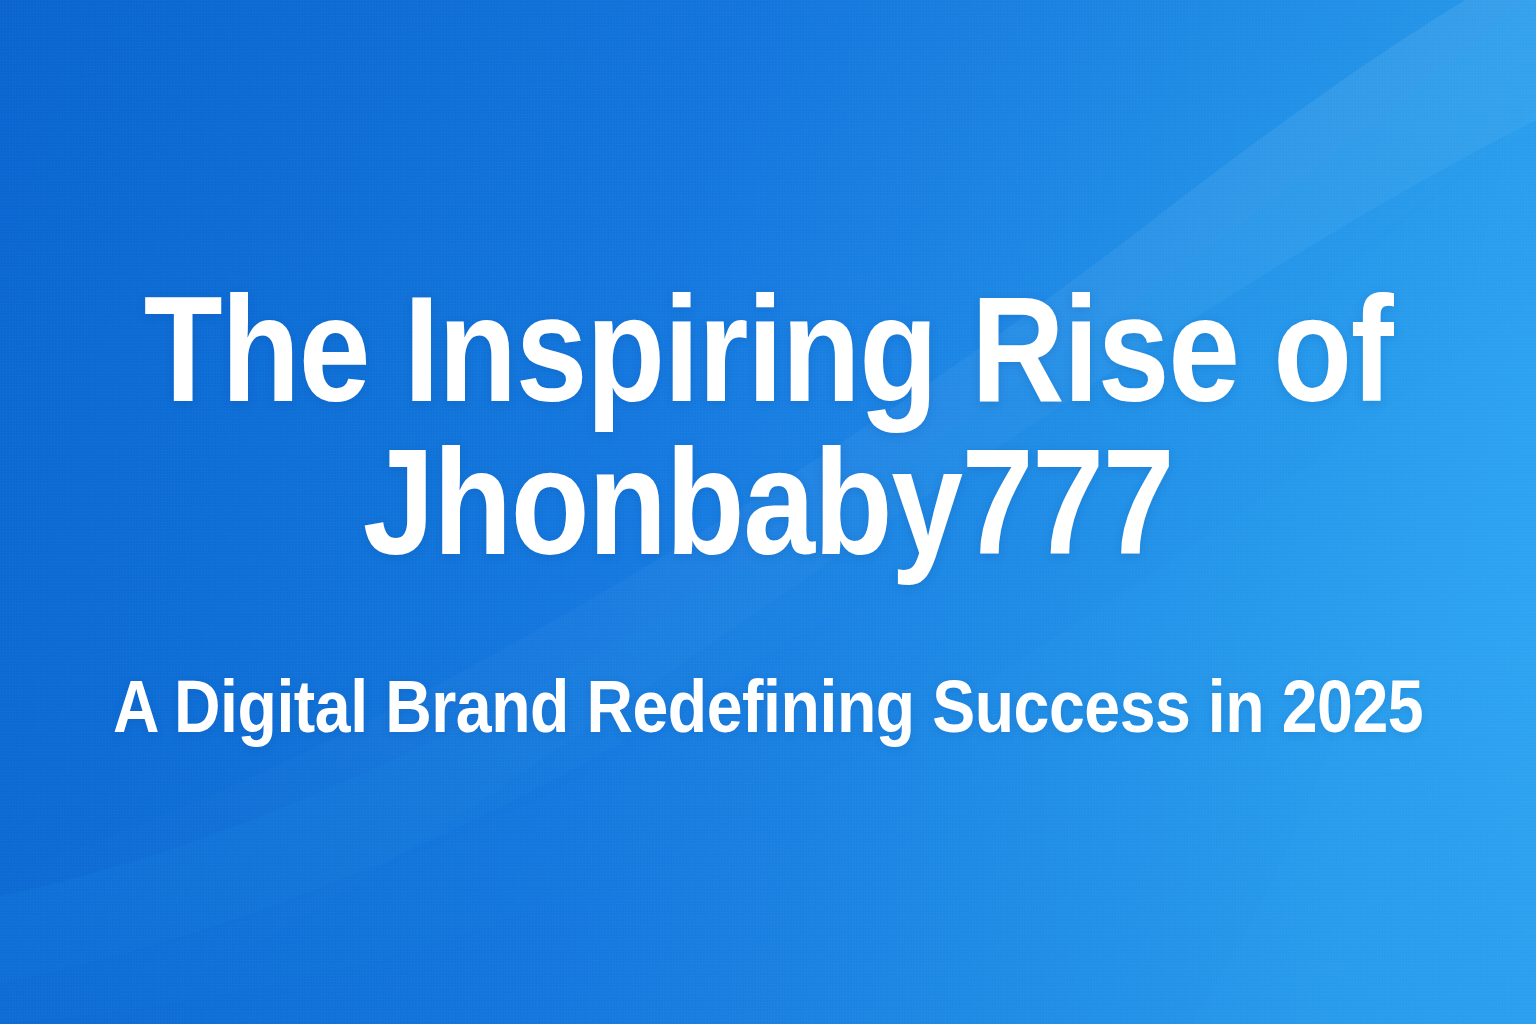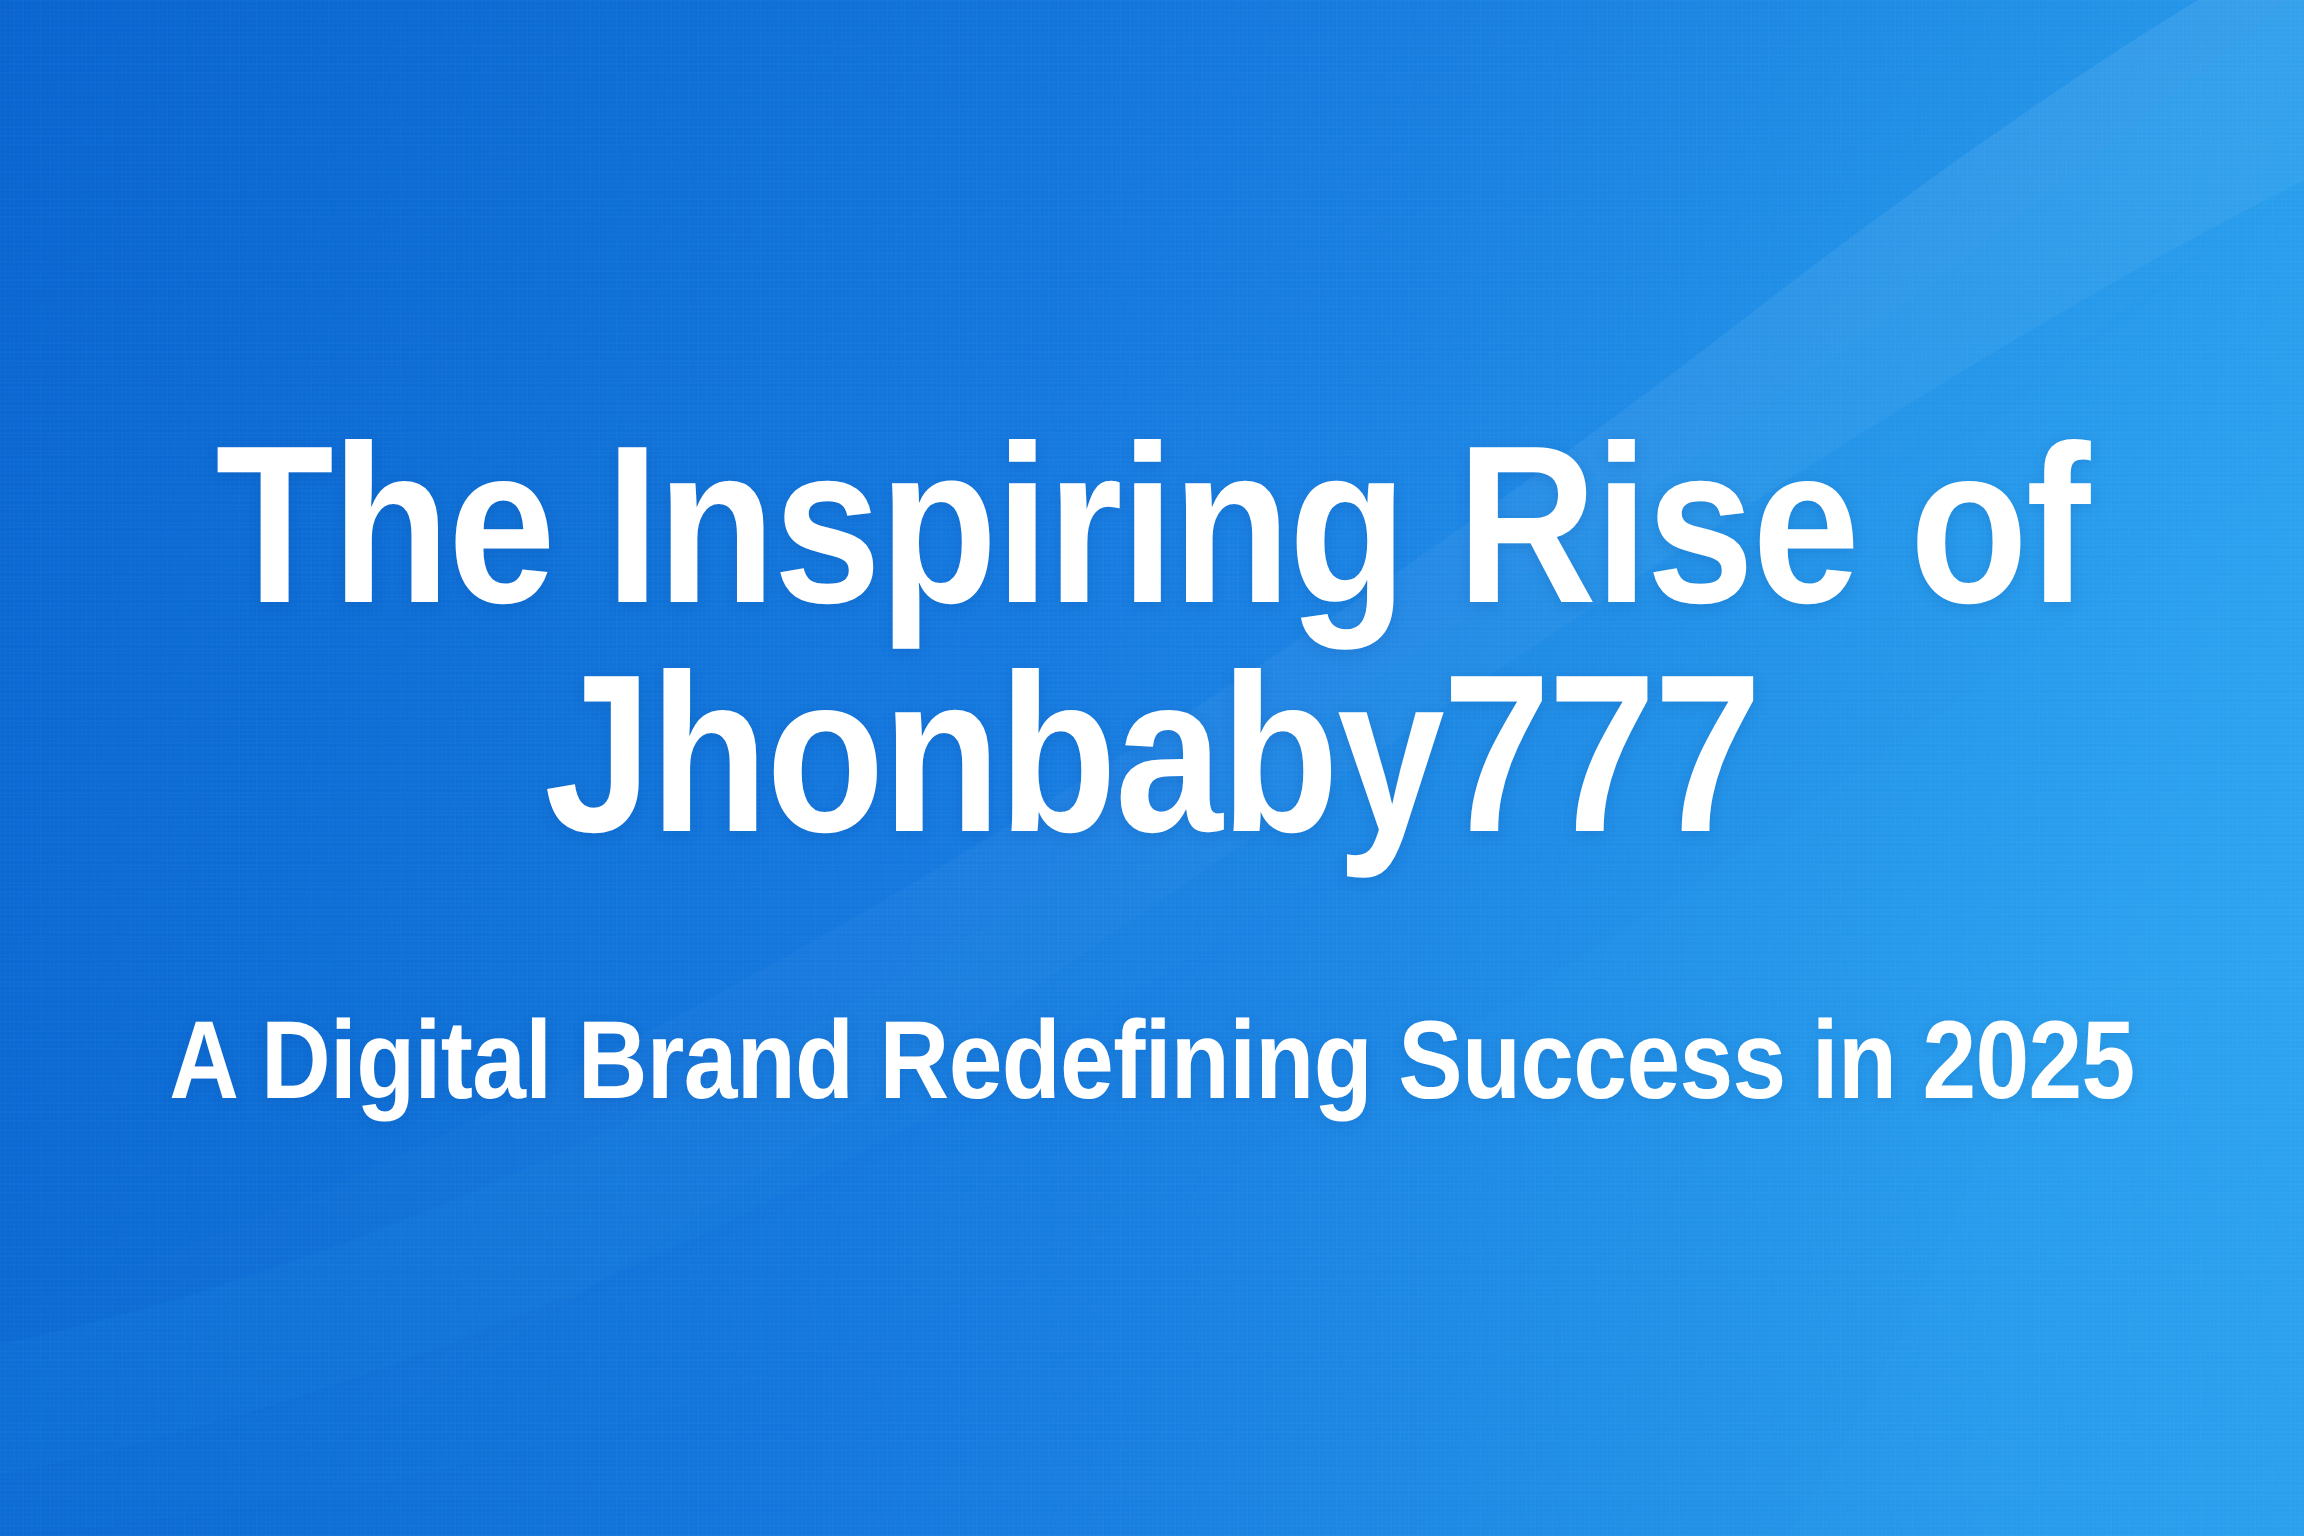--- a/index.html
+++ b/index.html
@@ -56,20 +56,21 @@
       repeating-linear-gradient(90deg, rgba(255,255,255,.45) 0 1px, rgba(0,0,0,0) 1px 3px);
     pointer-events: none;
   }
 
   
   .content {
     position: absolute;
     inset: 0;
     display: flex;
     flex-direction: column;
+    align-items: center;
     justify-content: center;
     text-align: center;
   }
   .headline {
     color: #ffffff;
     font-size: 150px;
     line-height: 0.99;
     font-weight: 700;
     letter-spacing: -1.5px;
     margin: 0;

